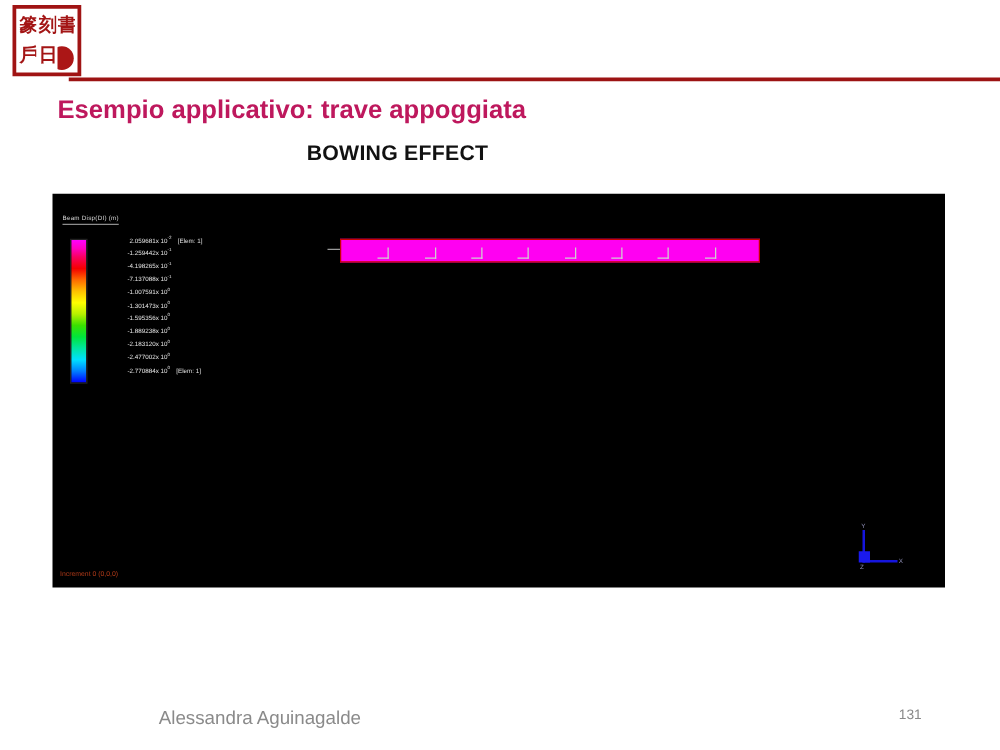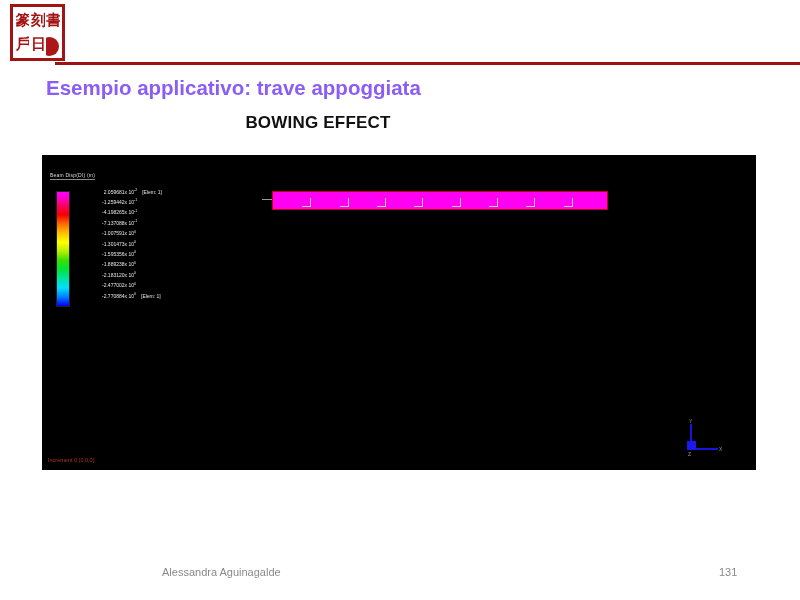--- a/index.html
+++ b/index.html
@@ -73,21 +73,21 @@
     background: #9c1313;
   }
 
   
   #slide-title {
     position: absolute;
     left: 46px;
     top: 76px;
     font-size: 20.5px;
     font-weight: bold;
-    color: #8b5cf6;
+    color: #be185d;
     white-space: nowrap;
   }
   #slide-subtitle {
     position: absolute;
     left: 0;
     top: 113px;
     width: 636px;
     text-align: center;
     font-size: 17px;
     font-weight: bold;
@@ -274,23 +274,22 @@
     font-size: 5.5px;
     font-family: "Liberation Sans", sans-serif;
     white-space: nowrap;
   }
 
   
   #footer-author {
     position: absolute;
     left: 127px;
     top: 566px;
-    font-size: 11px;
+    font-size: 15px;
     color: #8a8a8a;
-    margin-left: 35px;
   }
   #footer-page {
     position: absolute;
     left: 719px;
     top: 566px;
     font-size: 11px;
     color: #8a8a8a;
   }
 </style>
 </head>

